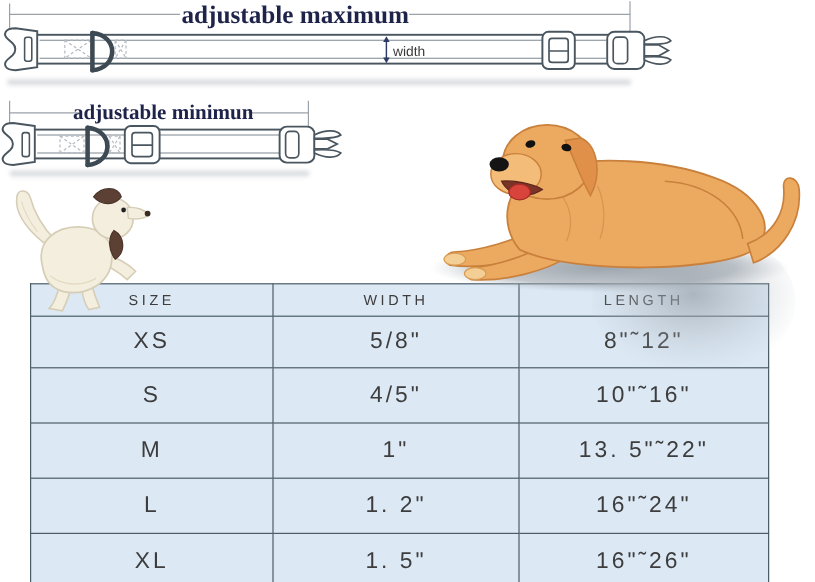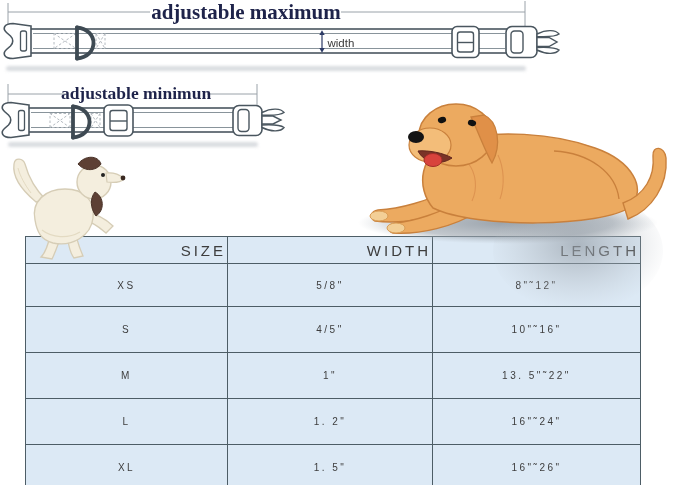--- a/index.html
+++ b/index.html
@@ -15,23 +15,23 @@
   .size-table{
     position:absolute;left:25px;top:236px;width:615px;
     border-collapse:collapse;table-layout:fixed;
     background:#dce9f5;z-index:1;
   }
   .size-table th,.size-table td{
     border:1.5px solid #4d5d66;
     text-align:center;vertical-align:middle;
     font-family:"Liberation Sans",sans-serif;
     color:#3d3d3d;font-weight:normal;
-    letter-spacing:2.5px;font-size:10px;
+    letter-spacing:2.5px;font-size:19px;
   }
-  .size-table th{height:24px;font-size:15px;letter-spacing:3px;text-align:right;}
+  .size-table th{height:24px;font-size:12px;letter-spacing:3px;}
   .size-table td{height:43px;}
   .size-table tr.first td{height:40px;}
   .dogsvg{z-index:2;}
 </style>
 </head>
 <body>
 
 <div class="canvas">
 
   <svg class="abs" style="left:0;top:0;" width="679" height="78" viewBox="0 0 679 78">

